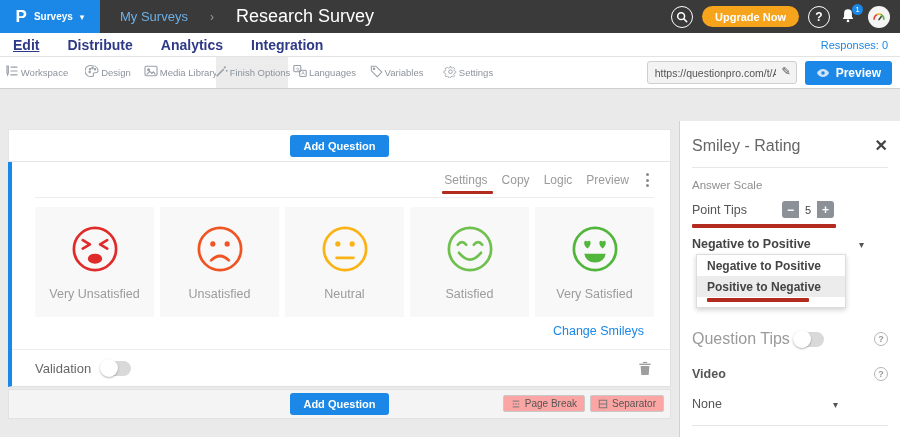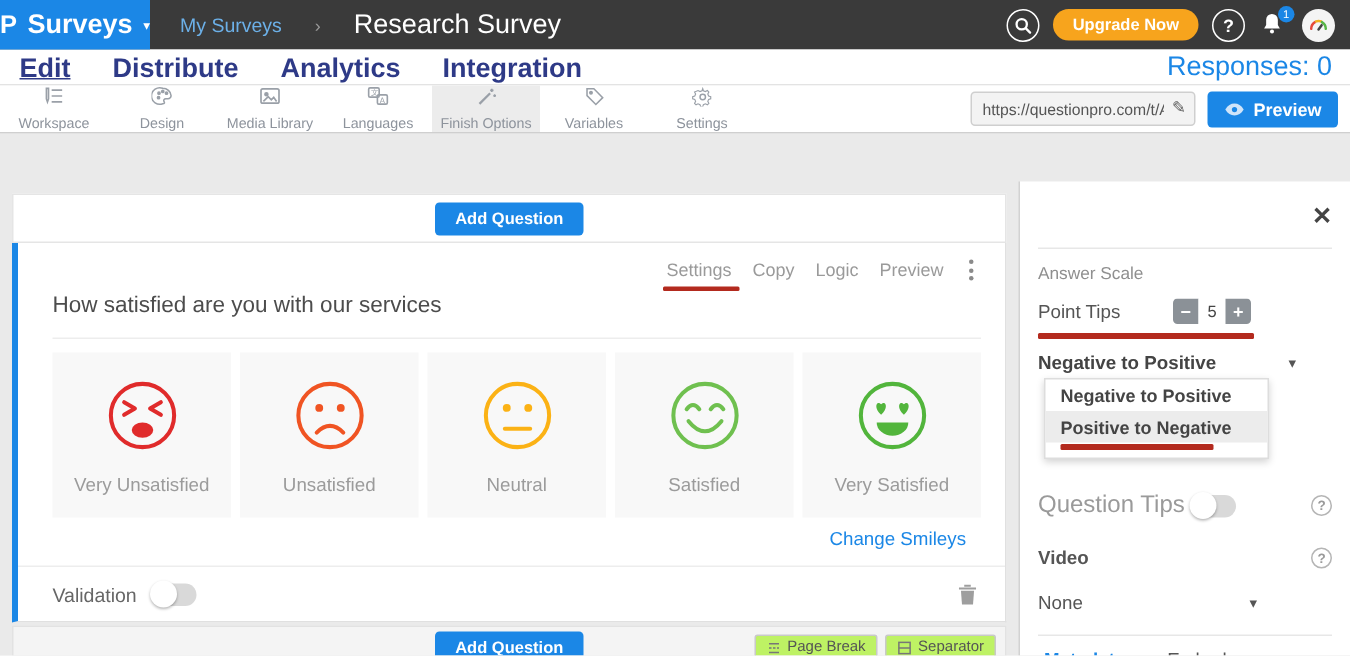--- a/index.html
+++ b/index.html
@@ -3,43 +3,43 @@
 <meta charset="utf-8">
 <style>
   * { margin:0; padding:0; box-sizing:border-box; }
   body { font-family:"Liberation Sans", sans-serif; background:#fff; }
   #app { width:900px; height:437px; position:relative; overflow:hidden; background:#eaeaea; }
 
   
   .topbar { height:33px; background:#3a3a3a; display:flex; align-items:center; }
   .brand { width:100px; height:33px; background:#1b87e6; display:flex; align-items:center; justify-content:center; gap:7px; cursor:pointer; }
   .brand-logo { font-size:17px; font-weight:bold; color:#fff; line-height:1; }
-  .brand-label { color:#fff; font-size:18px; font-weight:600; }
+  .brand-label { color:#fff; font-size:10px; font-weight:600; }
   .caret { color:#fff; font-size:9px; }
   .crumbs { margin-left:20px; display:flex; align-items:center; gap:22px; }
   .crumb-parent { color:#6cb0e8; font-size:13px; }
   .crumb-sep { color:#9a9a9a; font-size:12px; }
   .crumb-current { color:#fff; font-size:18px; }
   .top-actions { margin-left:auto; margin-right:10px; display:flex; align-items:center; gap:9px; }
   .circle-btn { width:22px; height:22px; border:1.6px solid #fff; border-radius:50%; display:flex; align-items:center; justify-content:center; color:#fff; font-size:12px; font-weight:bold; cursor:pointer; }
   .upgrade-btn { height:21px; padding:0 13px; border-radius:11px; background:#f7a41d; border:none; color:#fff; font-size:11px; font-weight:bold; font-family:inherit; cursor:pointer; }
   .bell-wrap { position:relative; width:20px; height:20px; cursor:pointer; }
   .bell-badge { position:absolute; top:-3px; right:-4px; width:11px; height:11px; background:#1b87e6; border-radius:50%; color:#fff; font-size:7.5px; display:flex; align-items:center; justify-content:center; }
   .avatar { width:22px; height:22px; border-radius:50%; background:#f4f4f4; display:flex; align-items:center; justify-content:center; cursor:pointer; overflow:hidden; }
 
   
   .navrow { height:24px; background:#fff; display:flex; align-items:center; padding:0 12px; border-bottom:1px solid #e3e3e3; }
-  .nav-tab { color:#2e3a87; font-size:18px; font-weight:bold; margin-right:26px; padding:3px 1px 2px; cursor:pointer; }
+  .nav-tab { color:#2e3a87; font-size:14px; font-weight:bold; margin-right:26px; padding:3px 1px 2px; cursor:pointer; }
   .nav-tab.active { text-decoration:underline; }
-  .responses { margin-left:auto; color:#1b87e6; font-size:18px; }
+  .responses { margin-left:auto; color:#1b87e6; font-size:11px; }
 
   
   .toolbar { height:32px; background:#fff; border-bottom:1px solid #cfcfcf; display:flex; align-items:stretch; }
   .tool-items { display:flex; }
-  .tool-item { width:72px; display:flex; flex-direction:column; align-items:center; justify-content:center; gap:1px; cursor:pointer; }
+  .tool-item { width:72px; display:flex; align-items:center; justify-content:center; gap:1px; cursor:pointer; }
   .tool-item.active { background:#ececec; }
   .tool-item svg { stroke:#9aa0a8; fill:none; stroke-width:1.4; }
   .tool-label { font-size:9.5px; color:#8d939c; white-space:nowrap; }
   .tool-right { margin-left:auto; display:flex; align-items:center; gap:8px; padding-right:8px; }
   .url-wrap { position:relative; }
   .url-input { width:150px; height:23px; background:#f3f3f3; border:1px solid #cfcfcf; border-radius:3px; font-size:10.5px; color:#555; padding:0 20px 0 7px; font-family:inherit; }
   .url-pencil { position:absolute; right:6px; top:4px; font-size:11px; color:#555; cursor:pointer; }
   .preview-btn { height:24px; padding:0 11px; background:#1b87e6; border:none; border-radius:3px; color:#fff; font-size:12px; font-weight:bold; font-family:inherit; display:flex; align-items:center; gap:6px; cursor:pointer; }
 
   
@@ -61,21 +61,21 @@
   .smiley-label { margin-top:7px; font-size:12.5px; color:#9b9b9b; }
   .change-link { text-align:right; margin:7px 26px 0 0; color:#1b87e6; font-size:12.5px; cursor:pointer; }
   .vrow { border-top:1px solid #ededed; margin-top:11px; height:37px; display:flex; align-items:center; padding:0 18px 0 23px; }
   .vlabel { font-size:13px; color:#666; }
   .toggle { width:30px; height:15px; border-radius:8px; background:#d9d9d9; position:relative; margin-left:10px; cursor:pointer; flex:none; }
   .toggle::after { content:''; position:absolute; left:-1px; top:-2px; width:18px; height:18px; border-radius:50%; background:#fff; box-shadow:0 1px 2px rgba(0,0,0,.3); }
   .trash { margin-left:auto; cursor:pointer; display:flex; }
 
   .bottombar { margin:2px 8px 0; height:30px; background:#f4f4f4; border:1px solid #e2e2e2; display:flex; align-items:center; justify-content:center; position:relative; }
   .bb-right { position:absolute; right:6px; top:5px; display:flex; gap:5px; }
-  .chip-btn { display:flex; align-items:center; gap:4px; background:#bef264; border:1px solid #c9c9c9; border-radius:2px; font-size:10px; color:#555; font-family:inherit; padding:2px 7px; cursor:pointer; }
+  .chip-btn { display:flex; align-items:center; gap:4px; background:#fca5a5; border:1px solid #c9c9c9; border-radius:2px; font-size:10px; color:#555; font-family:inherit; padding:2px 7px; cursor:pointer; }
   .chip-btn svg { stroke:#777; fill:none; stroke-width:1.2; }
 
   
   .panel { width:220px; background:#fff; padding:0 12px; position:relative; }
   .p-title-row { margin-top:16px; display:flex; align-items:center; }
   .p-title { font-size:16px; color:#666; }
   .p-close { margin-left:auto; color:#444; font-size:16px; font-weight:bold; cursor:pointer; line-height:1; }
   .p-hr { height:1px; background:#e7e7e7; margin-top:12px; }
   .p-sub { margin-top:11px; font-size:11.5px; color:#8f8f8f; }
   .ps-row { margin-top:10px; display:flex; align-items:center; }
@@ -177,35 +177,35 @@
         <span class="tool-label">Design</span>
       </div>
       <div class="tool-item">
         <span><svg width="16" height="14" viewBox="0 0 20 17">
               <rect x="2.5" y="2.5" width="15" height="12" rx="1.5"></rect>
               <circle cx="7" cy="7" r="1.2" fill="#9aa0a8"></circle>
               <path d="M4.5 13l4-4 2.6 2.6 2-2 2.4 3.4"></path>
             </svg></span>
         <span class="tool-label">Media Library</span>
       </div>
+      <div class="tool-item active">
+        <span><svg width="15" height="14" viewBox="0 0 20 18">
+              <path d="M3.5 16L13 6.5" stroke-width="2"></path>
+              <path d="M14.5 2.5v3M13 4h3M17 7.5v2.4M15.8 8.7h2.4"></path>
+            </svg></span>
+        <span class="tool-label">Finish Options</span>
+      </div>
       <div class="tool-item">
         <span><svg width="16" height="14" viewBox="0 0 20 18">
               <rect x="2" y="2" width="9" height="8" rx="1.2"></rect>
               <rect x="9.5" y="8" width="8.5" height="8" rx="1.2"></rect>
               <text x="4" y="8.4" font-size="6.5" fill="#9aa0a8" stroke="none" font-family="DejaVu Sans, sans-serif">文</text>
               <text x="11.6" y="14.6" font-size="6.5" fill="#9aa0a8" stroke="none" font-family="DejaVu Sans, sans-serif">A</text>
             </svg></span>
         <span class="tool-label">Languages</span>
-      </div>
-      <div class="tool-item active">
-        <span><svg width="15" height="14" viewBox="0 0 20 18">
-              <path d="M3.5 16L13 6.5" stroke-width="2"></path>
-              <path d="M14.5 2.5v3M13 4h3M17 7.5v2.4M15.8 8.7h2.4"></path>
-            </svg></span>
-        <span class="tool-label">Finish Options</span>
       </div>
       <div class="tool-item">
         <span><svg width="15" height="14" viewBox="0 0 20 19">
               <path d="M3 3h6.2l8 8-6.2 6.2-8-8z"></path>
               <circle cx="6.6" cy="6.6" r="1.1" fill="#9aa0a8"></circle>
             </svg></span>
         <span class="tool-label">Variables</span>
       </div>
       <div class="tool-item">
         <span><svg width="15" height="14" viewBox="0 0 20 20">
@@ -243,21 +243,20 @@
           <span class="qtab annotated">Settings</span>
           <span class="qtab">Copy</span>
           <span class="qtab">Logic</span>
           <span class="qtab">Preview</span>
           <span class="kebab">
               <i></i>
               <i></i>
               <i></i>
             </span>
         </div>
-        <div class="qtitle">How satisfied are you with our services</div>
         <div class="qhr"></div>
 
         <div class="smiley-row" id="smiley-row">
             <div class="smiley-card">
               <span><svg viewBox="0 0 64 64" width="54" height="54">
                   <circle cx="32" cy="32" r="25" fill="none" stroke="#e02b2b" stroke-width="3.2" stroke-linecap="round" stroke-linejoin="round"></circle>
                   <path d="M17.5 21.5l8.5 5-8.5 5M46.5 21.5l-8.5 5 8.5 5" fill="none" stroke="#e02b2b" stroke-width="3.2" stroke-linecap="round" stroke-linejoin="round"></path>
                   <ellipse cx="32" cy="43.5" rx="8.5" ry="6" fill="#e02b2b"></ellipse>
                 </svg></span>
               <span class="smiley-label">Very Unsatisfied</span>
@@ -329,20 +328,21 @@
                 <path d="M1.5 6h9"></path>
               </svg>
             <span>Separator</span>
           </button>
         </div>
       </div>
     </div>
 
     <aside class="panel">
       <div class="p-title-row">
+        <span class="p-title">Smiley - Rating</span>
         <span class="p-close">✕</span>
       </div>
       <div class="p-hr"></div>
 
       <div class="p-sub">Answer Scale</div>
 
       <div class="ps-row">
         <span class="ps-label">Point Tips</span>
         <span class="stepper">
           <span class="step-btn">−</span>

